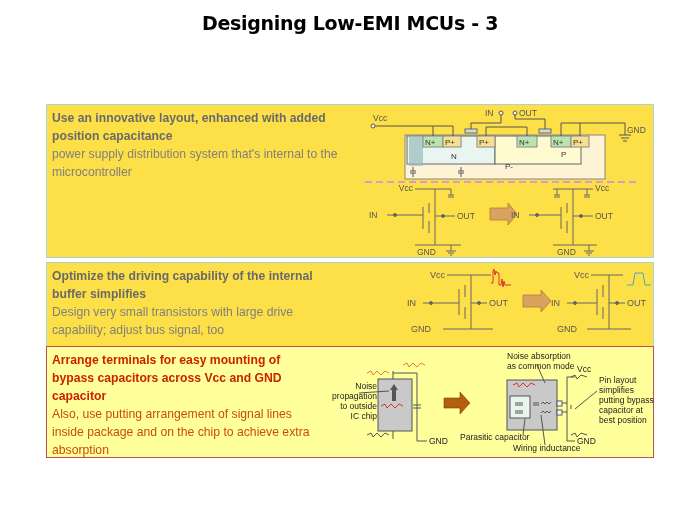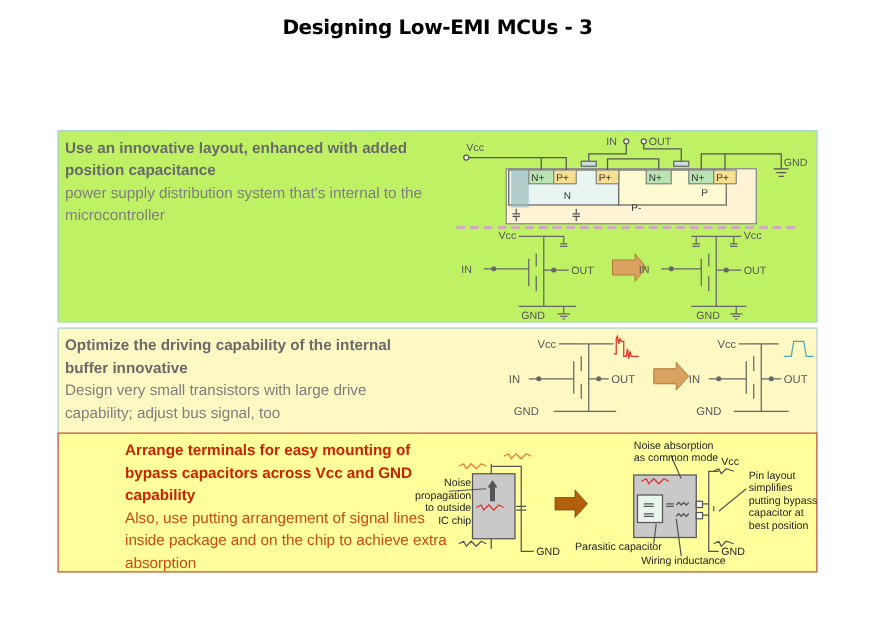--- a/index.html
+++ b/index.html
@@ -1,25 +1,25 @@
 <!DOCTYPE html>
 <html><head>
 <meta charset="utf-8">
 <style>
   html, body { margin:0; padding:0; background:#ffffff; }
   body { width:700px; height:508px; position:relative; overflow:hidden; font-family:"Liberation Sans", sans-serif; }
-  .title { position:absolute; left:0; top:12px; width:700px; text-align:center; font-family:"DejaVu Sans", sans-serif; font-weight:bold; font-size:16px; color:#000; letter-spacing:-0.3px; }
+  .title { position:absolute; left:0; top:12px; width:700px; text-align:center; font-family:"DejaVu Sans", sans-serif; font-weight:bold; font-size:19px; color:#000; letter-spacing:-0.3px; }
   .panel { position:absolute; left:46px; width:608px; box-sizing:border-box; }
-  .p1 { top:104px; height:154px; border:1px solid #a9d4d4; background:#bef264; }
-  .p2 { top:262px; height:96px; border:1px solid #a9d4d4; background:#fef9c3; }
+  .p1 { top:104px; height:154px; border:1px solid #a9d4d4; background:#fde047; }
+  .p2 { top:262px; height:96px; border:1px solid #a9d4d4; background:#fde047; }
   .p3 { top:346px; height:112px; border:1.5px solid #c0504d; background:#ffff9c; }
   .txt { position:absolute; left:5px; top:4px; font-size:12.2px; line-height:18px; }
   .p1 .txt, .p2 .txt { color:#7f7f7f; }
   .p1 .txt .h, .p2 .txt .h { color:#6a6a6a; font-weight:bold; }
-  .p3 .txt { color:#cc4a10;margin-left:48px; }
+  .p3 .txt { color:#cc4a10; }
   .p3 .txt .h { color:#cc2200; font-weight:bold; }
   .line { display:block; white-space:nowrap; }
   svg text { font-family:"Liberation Sans", sans-serif; }
   .diag { position:absolute; }
 </style>
 </head>
 <body>
 
 <div class="title">Designing Low-EMI MCUs - 3</div>
 
@@ -153,21 +153,21 @@
       <text x="146" y="113">IN</text>
       <text x="230" y="114">OUT</text>
       <text x="192" y="150">GND</text>
     </g>
   </svg>
 </div>
 
 <div class="panel p2">
   <div class="txt">
     <span class="line h">Optimize the driving capability of the internal</span>
-    <span class="line h">buffer innovative</span>
+    <span class="line h">buffer simplifies</span>
     <span class="line">Design very small transistors with large drive</span>
     <span class="line">capability; adjust bus signal, too</span>
   </div>
   <svg class="diag" style="left:340px;top:0" width="268" height="80" viewBox="0 0 268 80">
     <g stroke="#666" fill="none" stroke-width="1">
       <line x1="60" y1="12" x2="104" y2="12"></line>
       <line x1="84" y1="12" x2="84" y2="24"></line>
       <line x1="84" y1="24" x2="84" y2="58"></line>
         <line x1="78" y1="22" x2="78" y2="34"></line>
         <line x1="78" y1="44" x2="78" y2="56"></line>
@@ -208,21 +208,21 @@
       <text x="240" y="43">OUT</text>
       <text x="170" y="69">GND</text>
     </g>
   </svg>
 </div>
 
 <div class="panel p3">
   <div class="txt">
     <span class="line h">Arrange terminals for easy mounting of</span>
     <span class="line h">bypass capacitors across Vcc and GND</span>
-    <span class="line h">capability</span>
+    <span class="line h">capacitor</span>
     <span class="line">Also, use putting arrangement of signal lines</span>
     <span class="line">inside package and on the chip to achieve extra</span>
     <span class="line">absorption</span>
   </div>
   <svg class="diag" style="left:260px;top:0" width="348" height="112" viewBox="0 0 348 112">
 
     <rect x="71" y="32" width="34" height="52" fill="#c9c9c9" stroke="#555"></rect>
     <g stroke="#555" fill="none" stroke-width="1">
       <line x1="86" y1="24" x2="86" y2="32"></line>
         <line x1="86" y1="84" x2="86" y2="92"></line>

